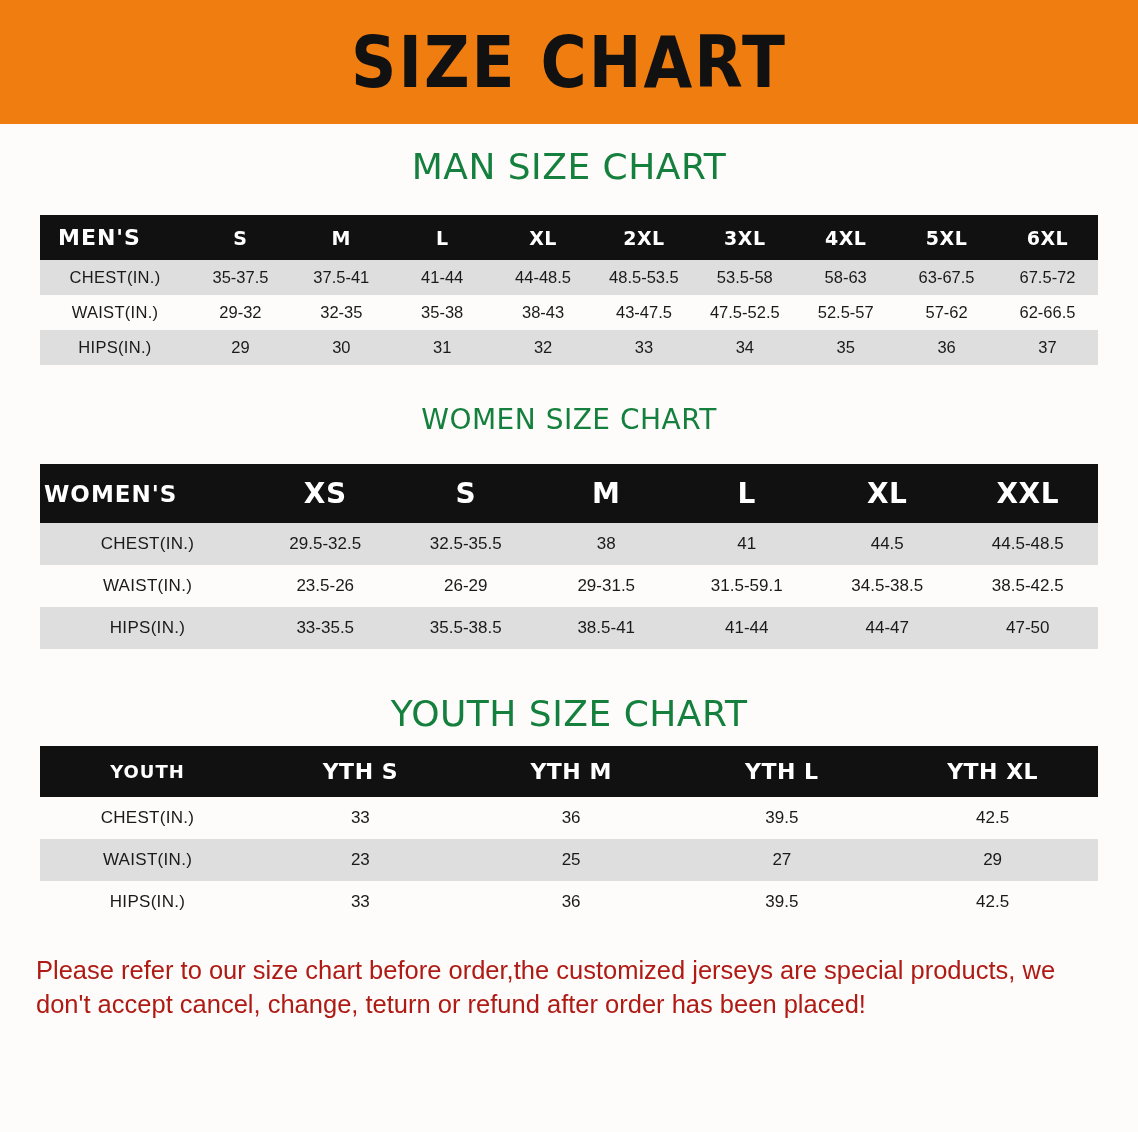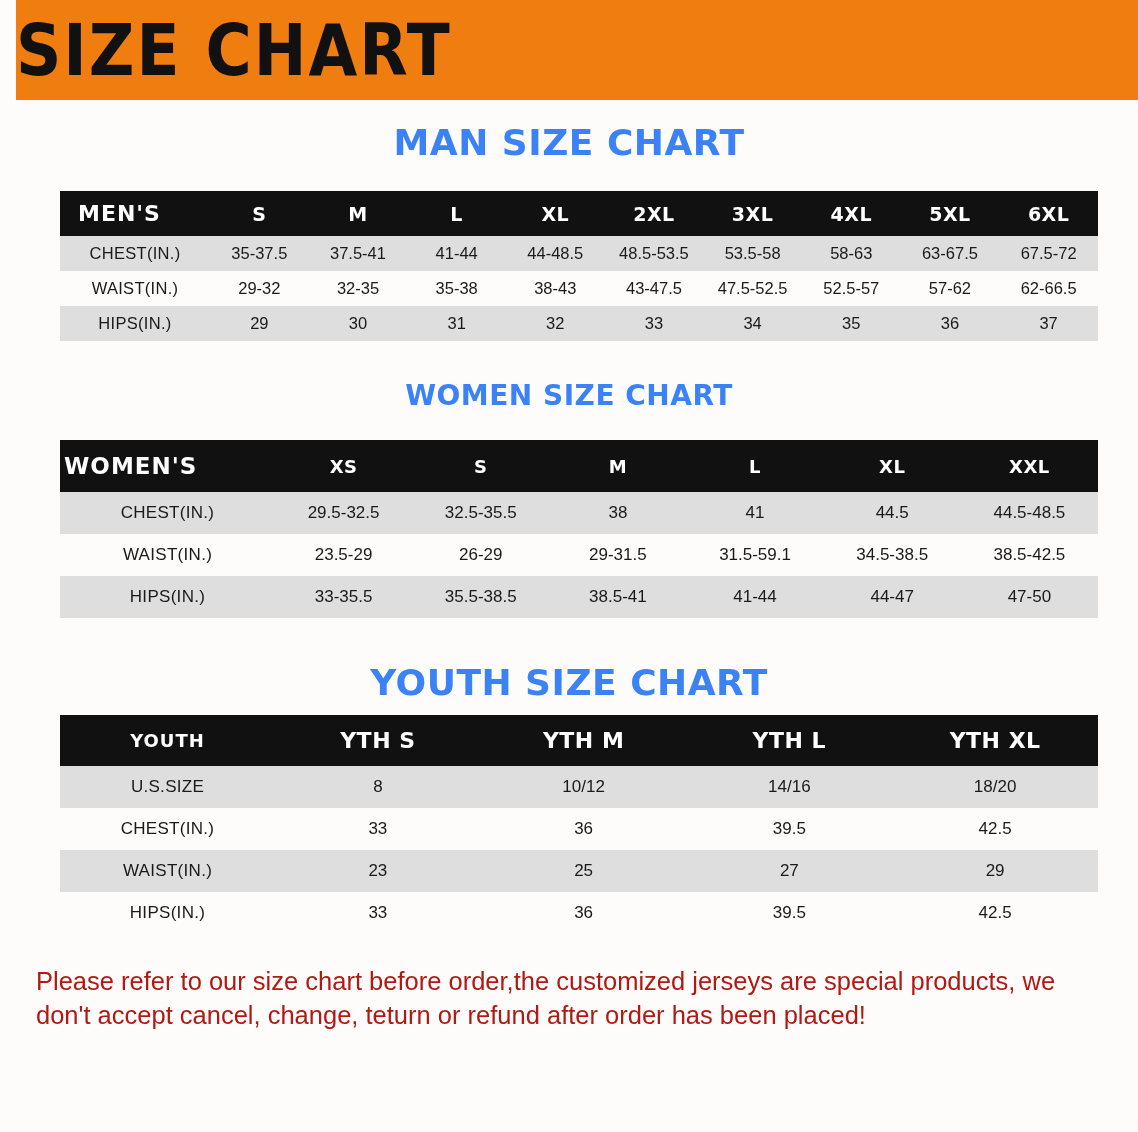--- a/index.html
+++ b/index.html
@@ -7,48 +7,47 @@
   body {
     width: 1138px;
     height: 1132px;
     background: #fdfcfa;
     font-family: "Liberation Sans", sans-serif;
     overflow: hidden;
   }
 
   .banner {
     background: #f07d10;
-    height: 100px;
+    height: 124px;
     display: flex;
     align-items: center;
-    justify-content: flex-start;
-    margin-left: 16px;
+    justify-content: center;
   }
   .banner-title {
     font-family: "DejaVu Sans", sans-serif;
     font-weight: bold;
     font-size: 63px;
     letter-spacing: 2px;
     color: #111;
     line-height: 1;
     transform: scaleY(1.12);
   }
 
   .section-title {
     text-align: center;
     font-family: "DejaVu Sans", sans-serif;
-    font-weight: bold;
-    color: #3b82f6;
+    font-weight: normal;
+    color: #15803d;
     letter-spacing: 0.5px;
   }
   .t-man   { font-size: 36px; margin-top: 22px; margin-bottom: 20px; }
   .t-women { font-size: 28px; margin-top: 30px; margin-bottom: 20px; }
   .t-youth { font-size: 36px; margin-top: 36px; margin-bottom: 4px; }
 
-  .table-wrap { padding: 8px 40px; margin-left: 20px; }
+  .table-wrap { padding: 8px 40px; }
 
   table {
     width: 100%;
     border-collapse: collapse;
     table-layout: fixed;
   }
   thead th {
     background: #111;
     color: #fff;
     font-family: "DejaVu Sans", sans-serif;
@@ -81,21 +80,21 @@
 
   
   #men-table col.c0 { width: 150px; }
   #women-table col.c0 { width: 215px; }
   #youth-table col.c0 { width: 215px; }
 
   .youth-table tbody td { font-size: 17px; padding: 11px 2px; }
   .youth-table thead th { font-size: 22px; padding: 13px 4px; }
   .youth-table thead th.rowhead { font-size: 18px; text-align: center; }
 
-  .women-table thead th { font-size: 18px; padding: 13px 4px; }
+  .women-table thead th { font-size: 28px; padding: 13px 4px; }
   .women-table thead th.rowhead { font-size: 23px; }
   .women-table tbody td { font-size: 17px; padding: 11px 2px; }
 
   .note {
     margin: 22px 36px 0 36px;
     color: #b01a14;
     font-size: 25.5px;
     line-height: 1.35;
     text-align: left;
     font-family: "Liberation Sans", sans-serif;
@@ -191,21 +190,21 @@
           <td class="rowlabel">CHEST(IN.)</td>
           <td>29.5-32.5</td>
           <td>32.5-35.5</td>
           <td>38</td>
           <td>41</td>
           <td>44.5</td>
           <td>44.5-48.5</td>
         </tr>
         <tr class="plain">
           <td class="rowlabel">WAIST(IN.)</td>
-          <td>23.5-29</td>
+          <td>23.5-26</td>
           <td>26-29</td>
           <td>29-31.5</td>
           <td>31.5-59.1</td>
           <td>34.5-38.5</td>
           <td>38.5-42.5</td>
         </tr>
         <tr class="shade">
           <td class="rowlabel">HIPS(IN.)</td>
           <td>33-35.5</td>
           <td>35.5-38.5</td>
@@ -227,27 +226,20 @@
     <thead>
         <tr>
           <th class="rowhead">YOUTH</th>
           <th>YTH S</th>
           <th>YTH M</th>
           <th>YTH L</th>
           <th>YTH XL</th>
         </tr>
       </thead>
     <tbody>
-        <tr class="shade">
-          <td class="rowlabel">U.S.SIZE</td>
-          <td>8</td>
-          <td>10/12</td>
-          <td>14/16</td>
-          <td>18/20</td>
-        </tr>
         <tr class="plain">
           <td class="rowlabel">CHEST(IN.)</td>
           <td>33</td>
           <td>36</td>
           <td>39.5</td>
           <td>42.5</td>
         </tr>
         <tr class="shade">
           <td class="rowlabel">WAIST(IN.)</td>
           <td>23</td>

